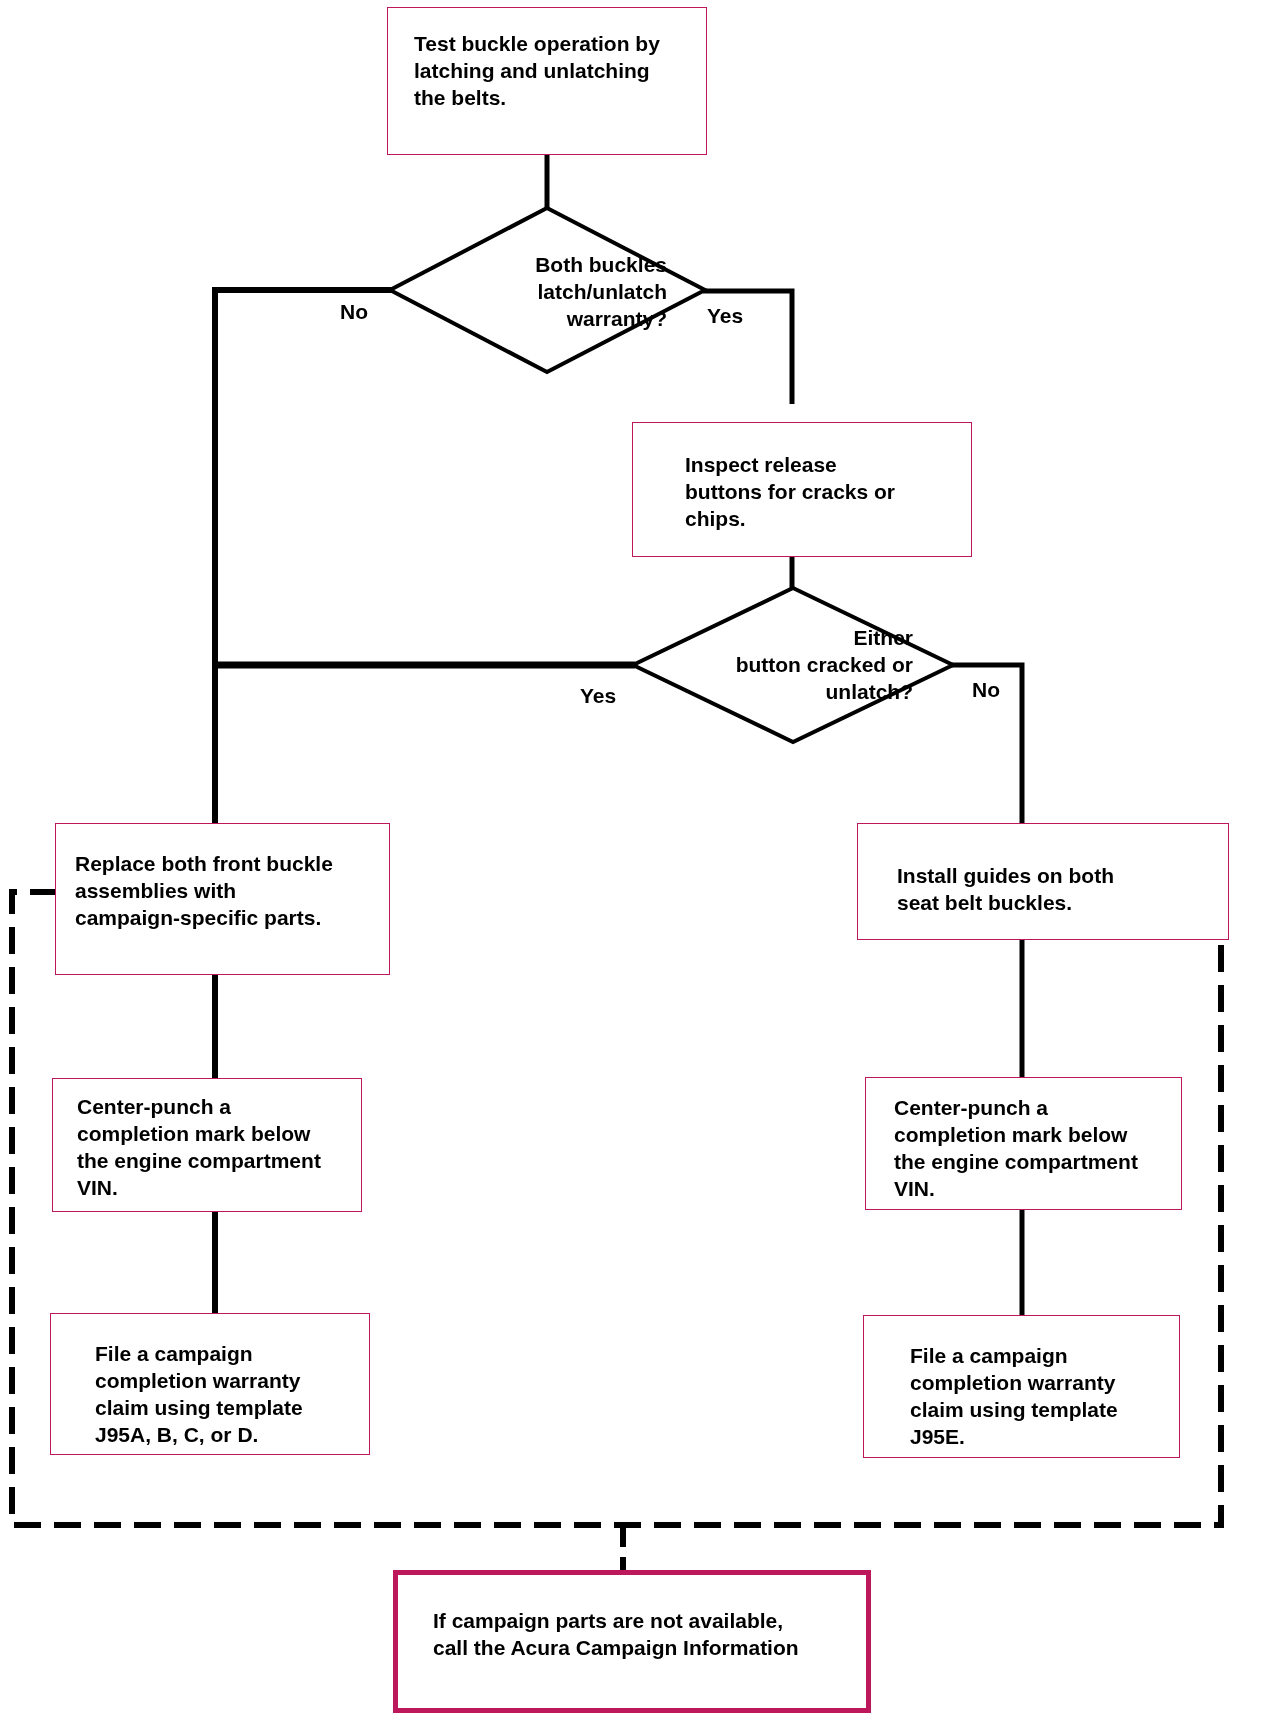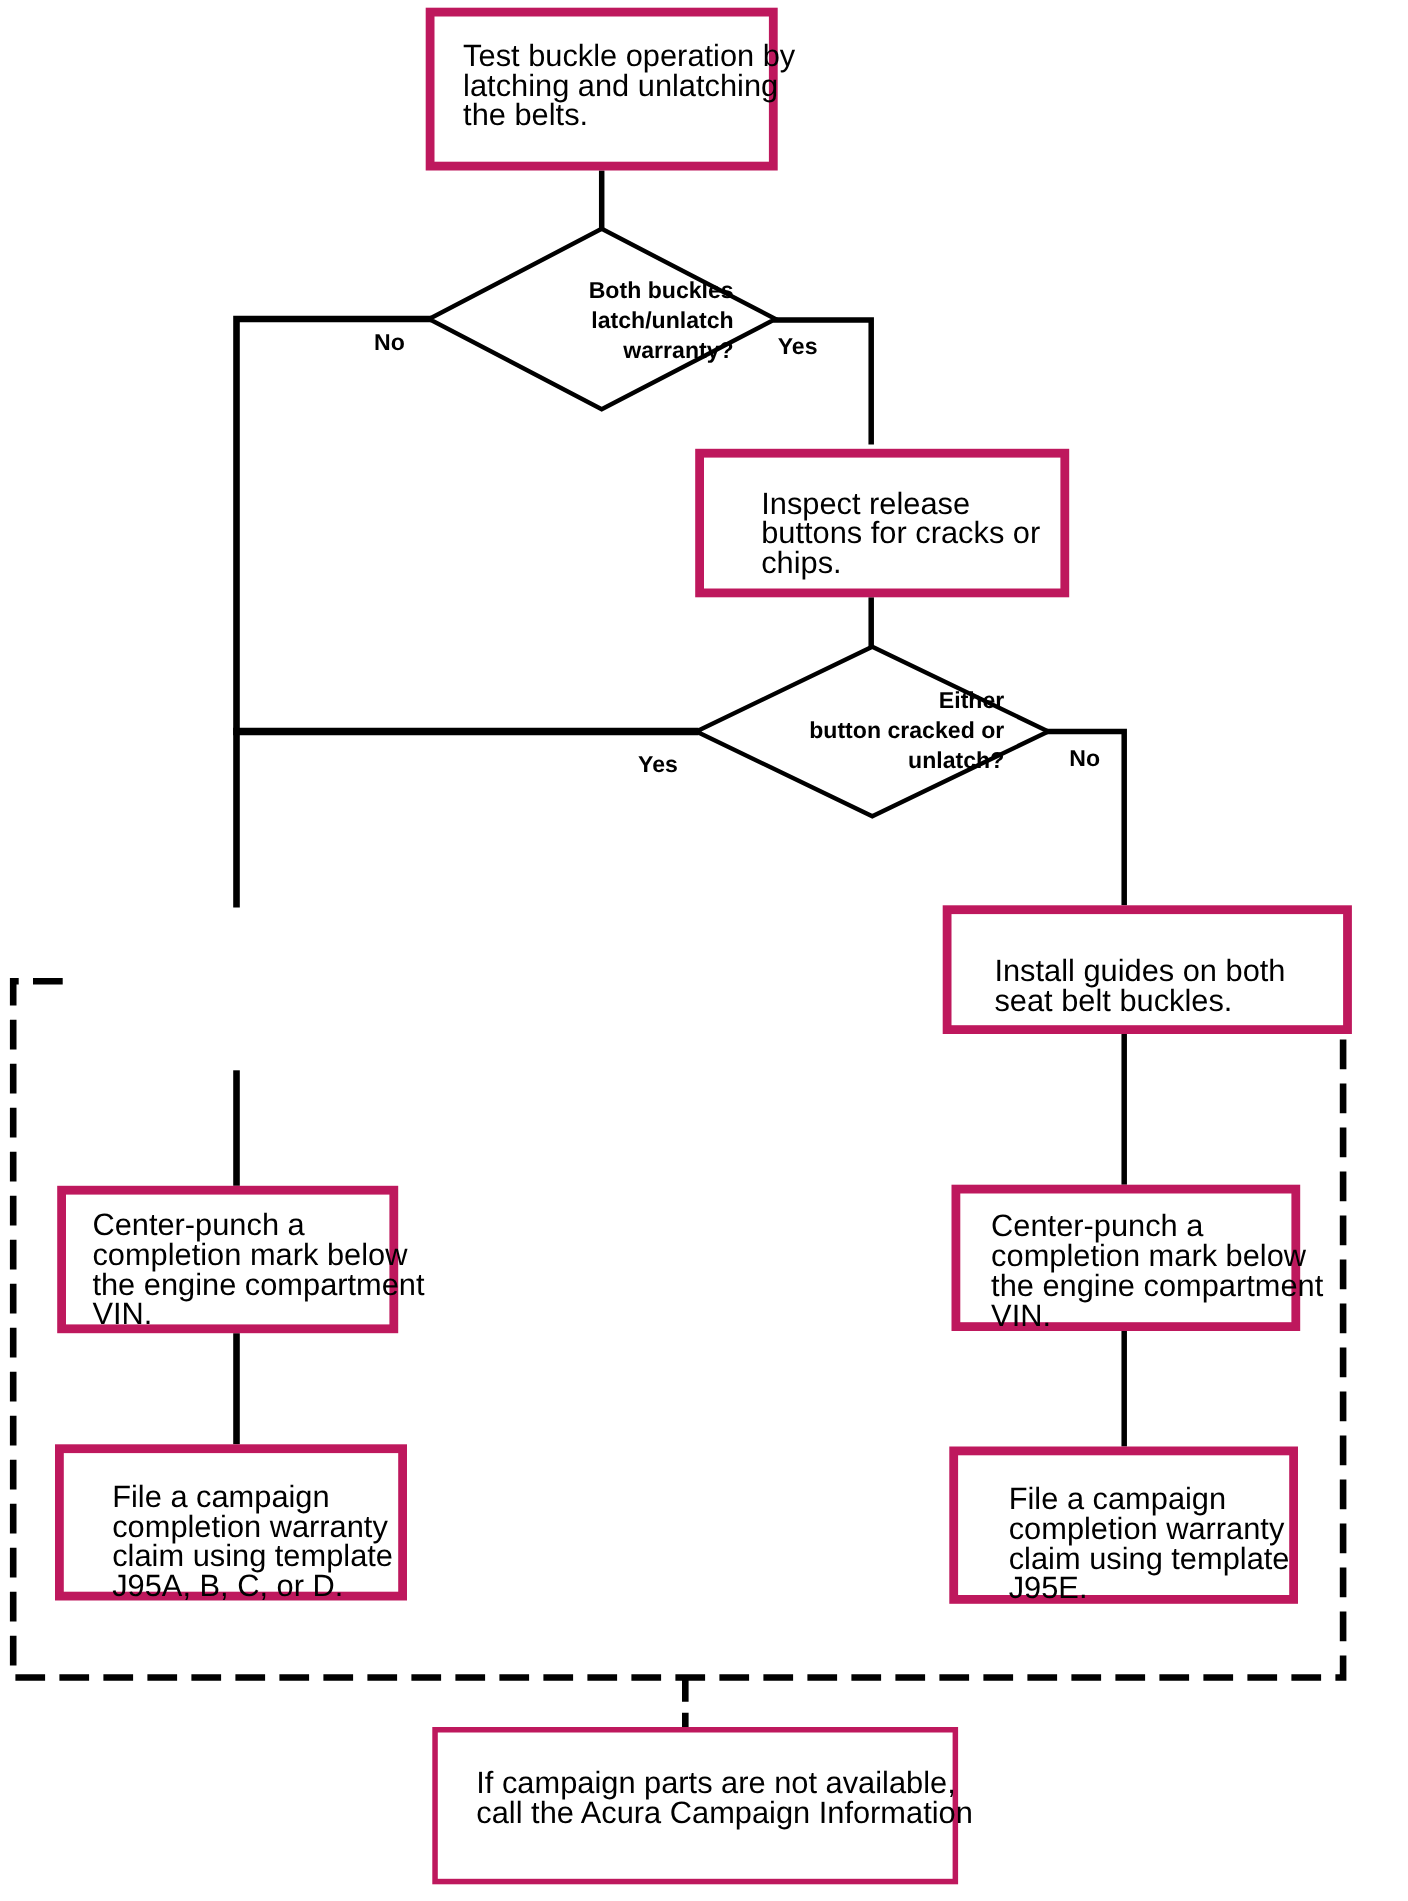--- a/index.html
+++ b/index.html
@@ -18,24 +18,24 @@
   #wires {
     position: absolute;
     left: 0;
     top: 0;
     width: 1280px;
     height: 1728px;
   }
   .pbox {
     position: absolute;
     box-sizing: border-box;
-    border: 8px solid #be185d;
+    border: 1px solid #be185d;
     background: #ffffff;
-    font-size: 28px;
-    font-weight: normal;
+    font-size: 21px;
+    font-weight: bold;
     line-height: 27px;
   }
   .pbox .ln, .dtext .ln {
     white-space: nowrap;
   }
   .dtext {
     position: absolute;
     text-align: right;
     font-size: 21px;
     font-weight: bold;
@@ -84,26 +84,31 @@
 
     <path d="M623 1525 V1572" stroke="#000" stroke-width="6" fill="none" stroke-dasharray="22 10"></path>
   </svg>
 
   <div class="pbox" style="left:387px; top:7px; width:320px; height:148px; padding:22px 6px 0 26px;">
     <div class="ln">Test buckle operation by</div>
     <div class="ln">latching and unlatching</div>
     <div class="ln">the belts.</div>
   </div>
 
-  <div class="pbox" style="left:632px; top:408px; width:340px; height:135px; padding:28px 6px 0 52px;">
+  <div class="pbox" style="left:632px; top:422px; width:340px; height:135px; padding:28px 6px 0 52px;">
     <div class="ln">Inspect release</div>
     <div class="ln">buttons for cracks or</div>
     <div class="ln">chips.</div>
   </div>
 
+  <div class="pbox" style="left:55px; top:823px; width:335px; height:152px; padding:26px 6px 0 19px;">
+    <div class="ln">Replace both front buckle</div>
+    <div class="ln">assemblies with</div>
+    <div class="ln">campaign-specific parts.</div>
+  </div>
 
   <div class="pbox" style="left:857px; top:823px; width:372px; height:117px; padding:38px 6px 0 39px;">
     <div class="ln">Install guides on both</div>
     <div class="ln">seat belt buckles.</div>
   </div>
 
   <div class="pbox" style="left:52px; top:1078px; width:310px; height:134px; padding:14px 6px 0 24px;">
     <div class="ln">Center-punch a</div>
     <div class="ln">completion mark below</div>
     <div class="ln">the engine compartment</div>

